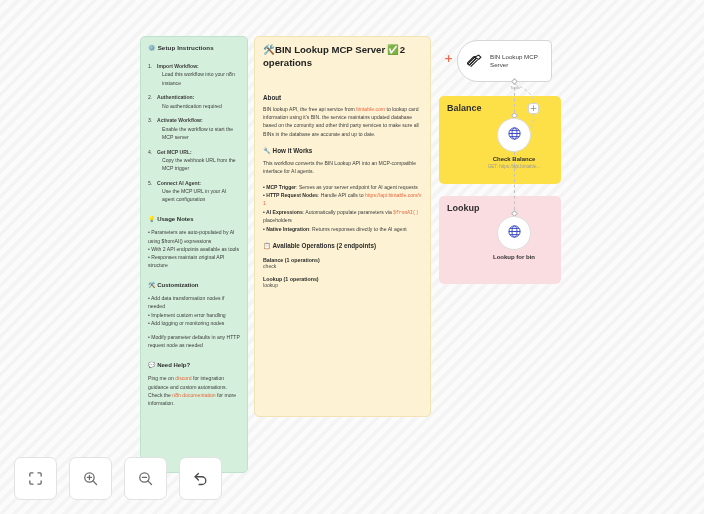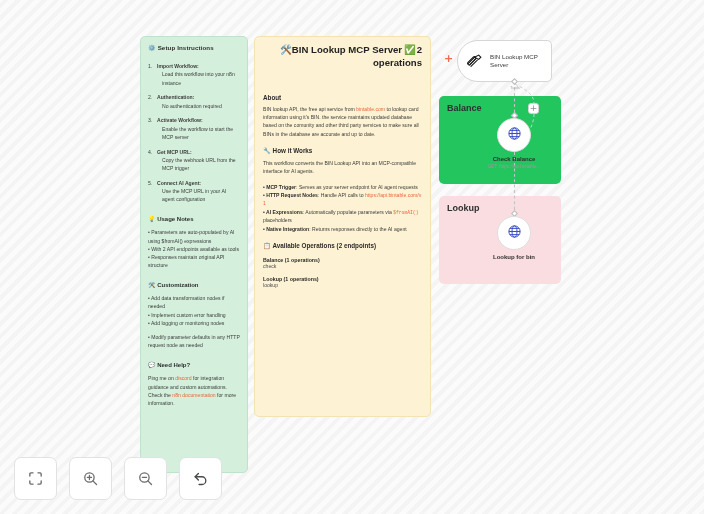--- a/index.html
+++ b/index.html
@@ -75,21 +75,20 @@
     padding: 7px 8px;
     overflow: hidden;
     color: #3a3a3a;
   }
   #sticky-doc .doc-title {
     font-size: 9.6px;
     font-weight: bold;
     line-height: 1.35;
     color: #232323;
     margin-bottom: 24px;
-    text-align: right;
   }
   #sticky-doc .doc-h2 {
     font-size: 6.3px;
     font-weight: bold;
     color: #2b2b2b;
     margin: 9px 0 4px 0;
   }
   #sticky-doc .doc-p {
     font-size: 5.1px;
     line-height: 1.63;
@@ -112,21 +111,21 @@
   .chk { color: #31a24c; }
 
   
   .grp {
     position: absolute;
     border-radius: 5px;
   }
   #grp-balance {
     left: 439px; top: 96px;
     width: 122px; height: 88px;
-    background: #22c55e;
+    background: #fde047;
   }
   #grp-lookup {
     left: 439px; top: 196px;
     width: 122px; height: 88px;
     background: #fadde1;
   }
   .grp-label {
     position: absolute;
     left: 8px; top: 7px;
     font-size: 9px;

